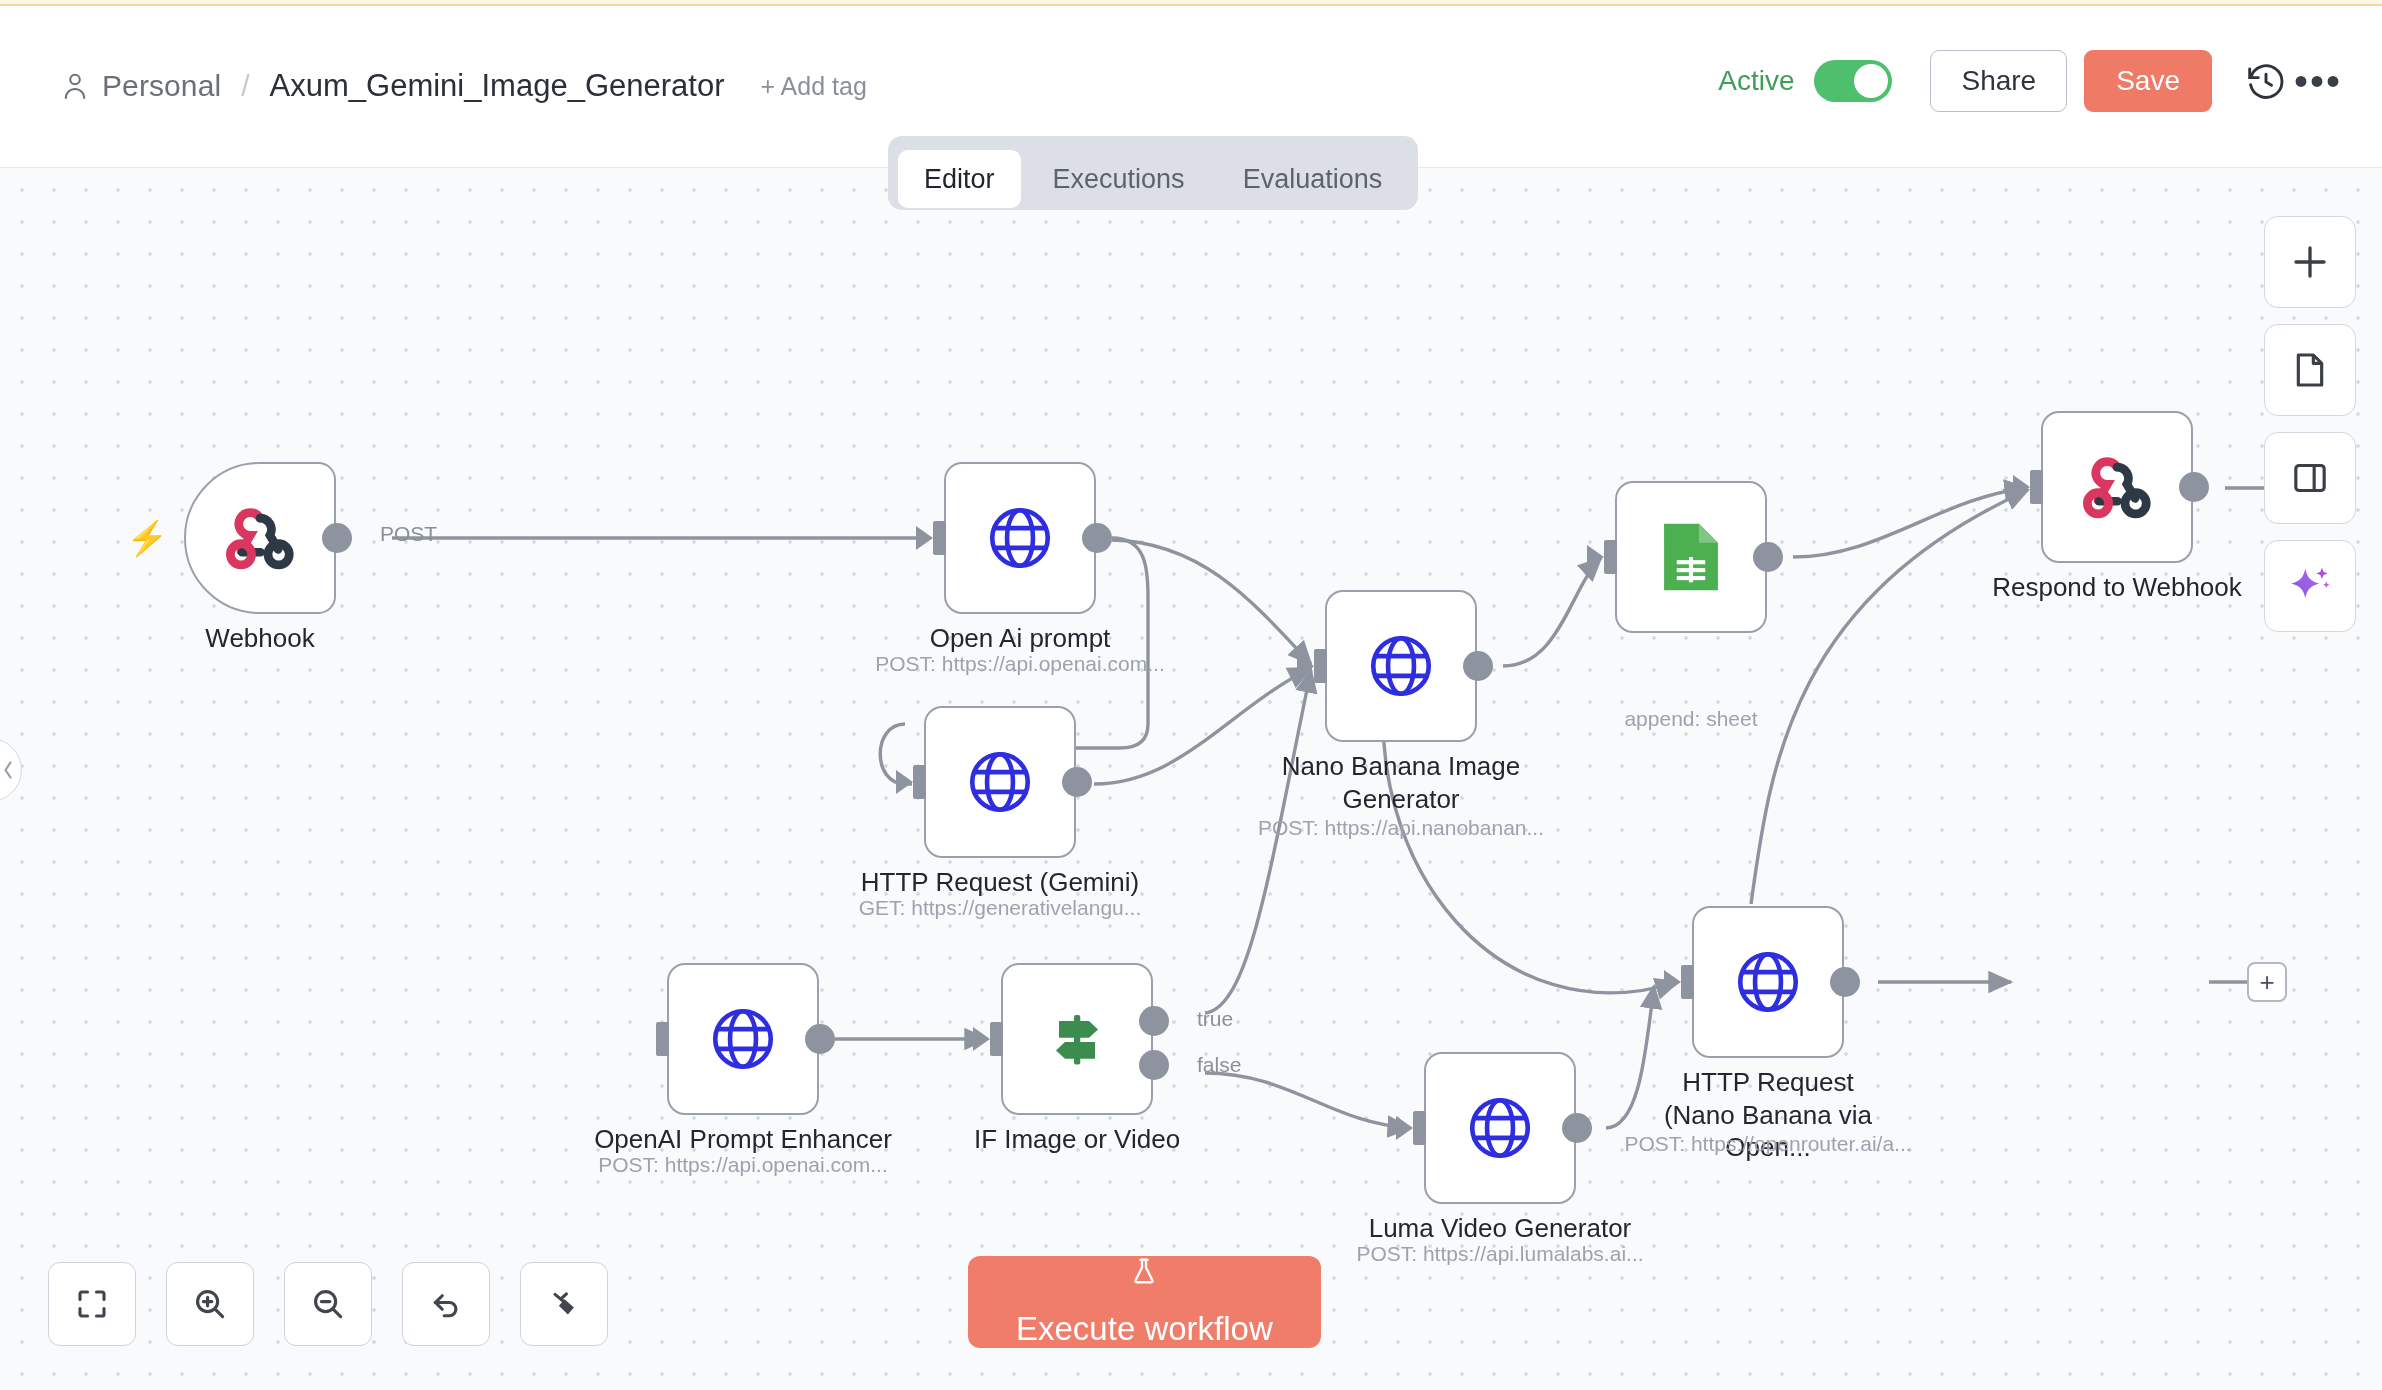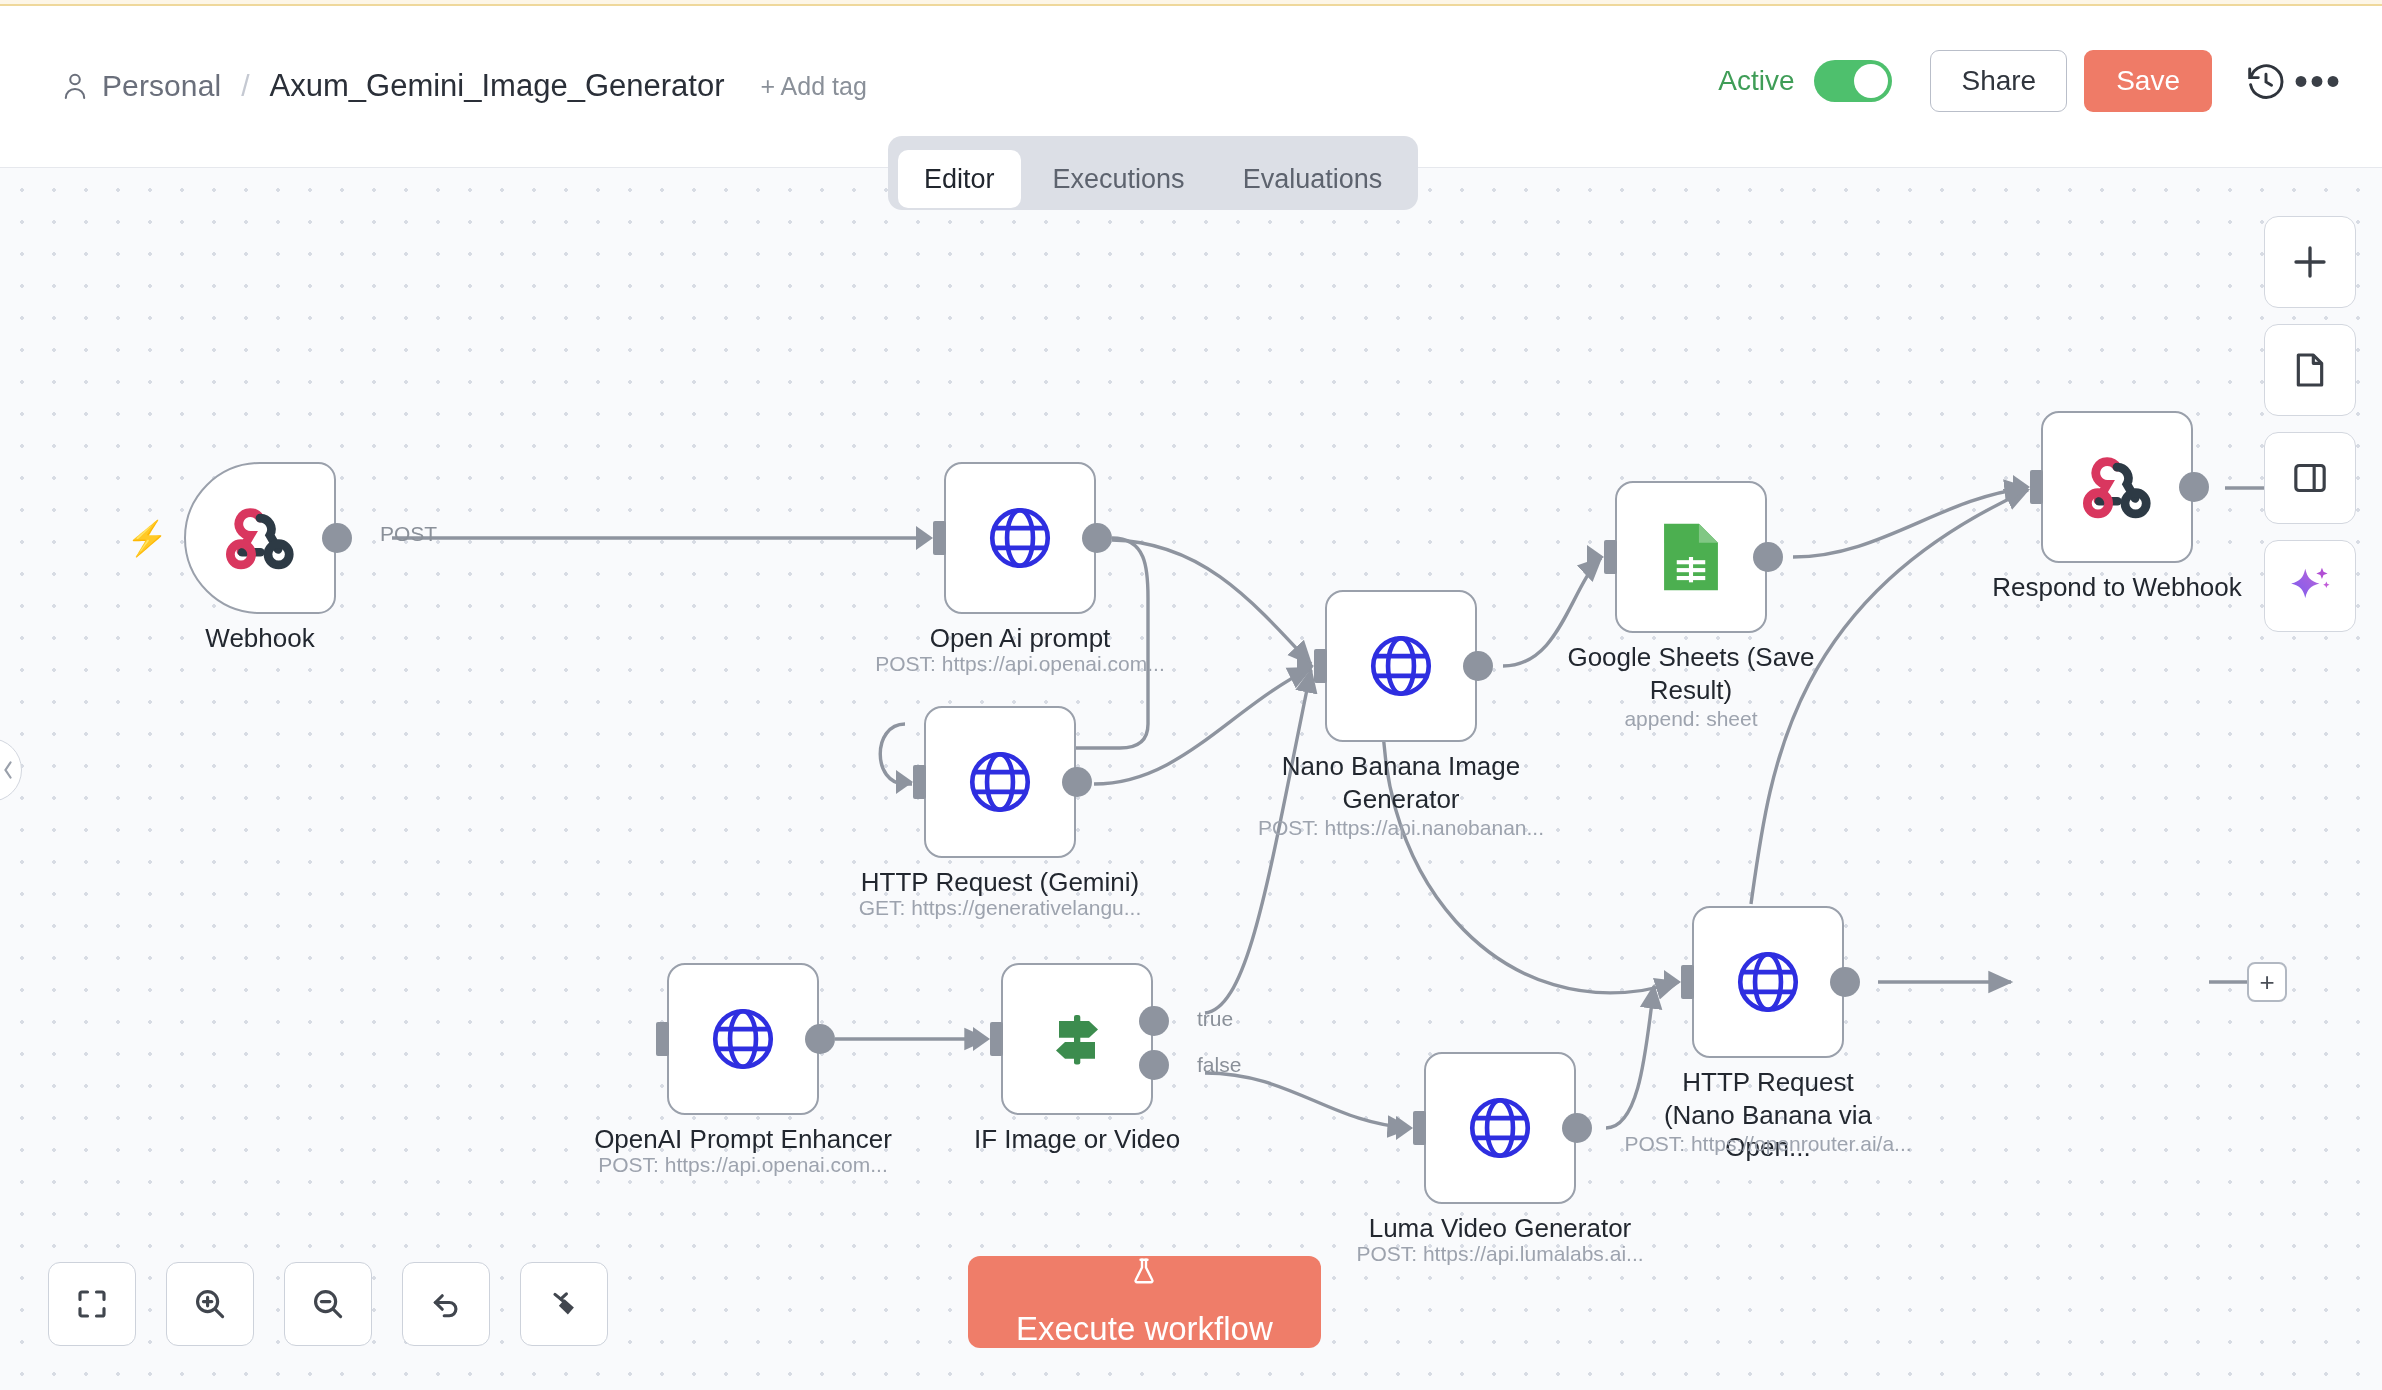--- a/index.html
+++ b/index.html
@@ -357,21 +357,20 @@
           <path d="M25 3l12 12H25z" fill="#81c784"></path>
           <g fill="#fff">
             <rect x="11" y="26" width="18" height="2.6"></rect>
             <rect x="11" y="31" width="18" height="2.6"></rect>
             <rect x="11" y="36" width="18" height="2.6"></rect>
             <rect x="18.7" y="24" width="2.6" height="16"></rect>
           </g>
         </svg>
         <div class="handle-out"></div>
       </div>
-      <div class="node-label" style="width:250px;">Google Sheets (Save Result)</div>
       <div class="node-sub" style="top:226px;">append: sheet</div>
     </div>
 
     <div class="node" style="left:2041px; top:243px;">
       <div class="node-box">
         <div class="handle-in arrow"></div>
         <svg viewBox="0 0 40 40" width="76" height="76">
           <g fill="none" stroke-width="4.6" stroke-linecap="round">
             <path d="M20 9.5a6 6 0 1 0-5.1 9.1L10 27" stroke="#d9375f"></path>
             <path d="M20 9.5a6 6 0 0 1 5.2 9l4.3 7.5" stroke="#2d3a45"></path>

